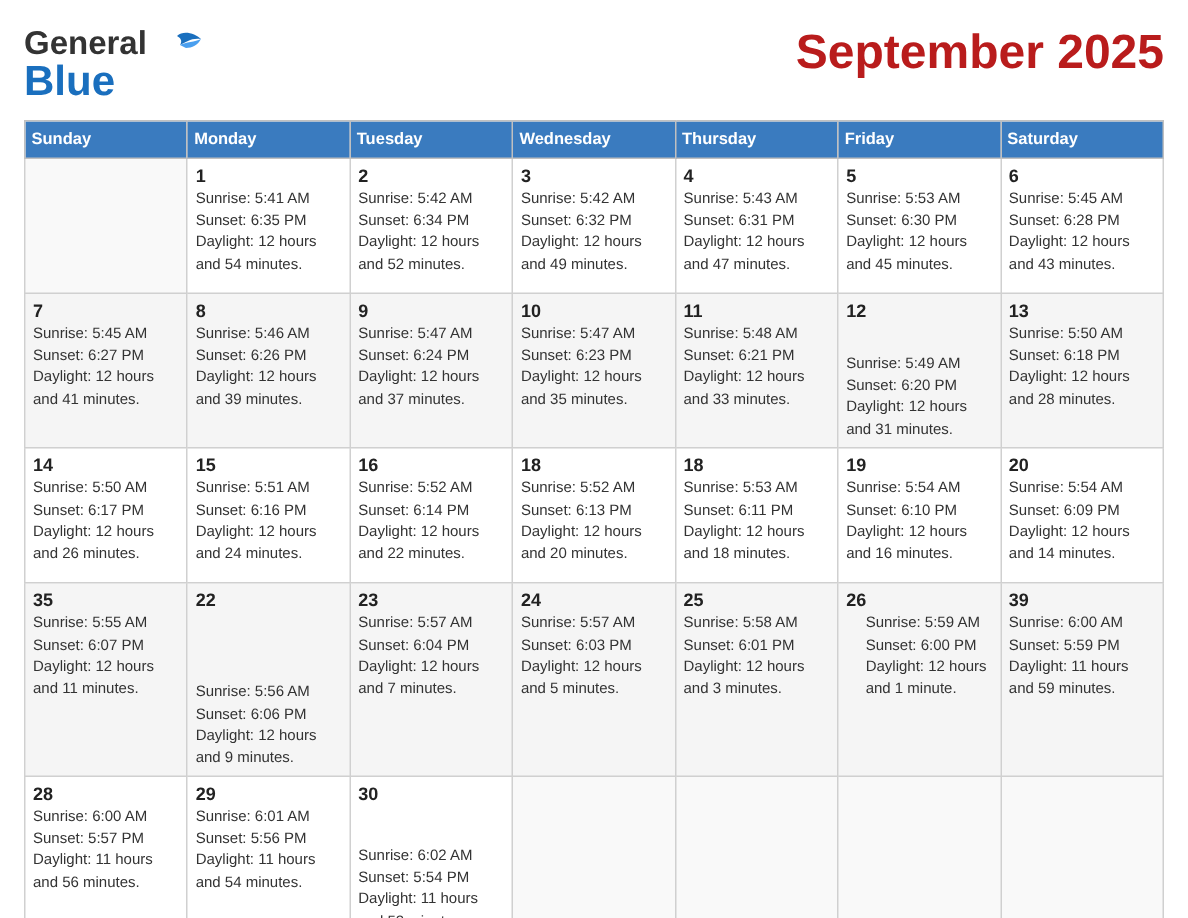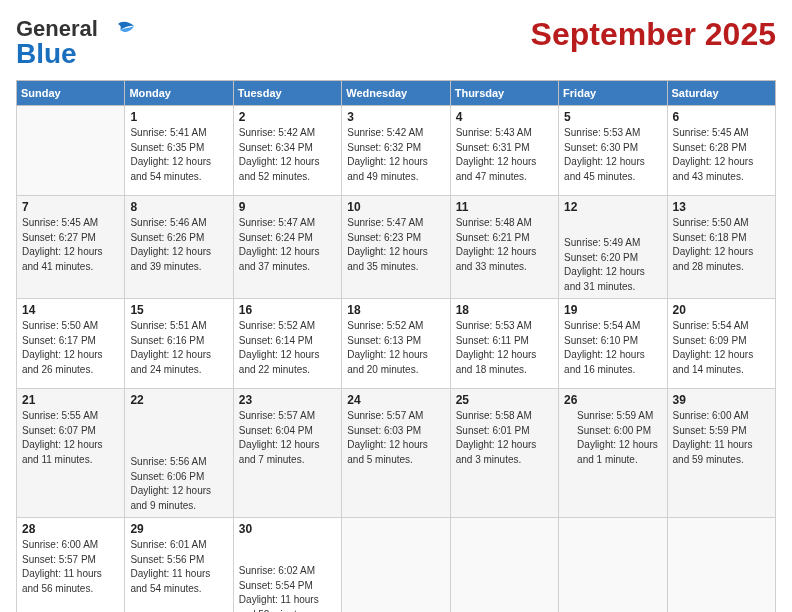--- a/index.html
+++ b/index.html
@@ -249,21 +249,21 @@
         <td>
           <div class="day-num">20</div>
           <div class="day-info" style="white-space: pre-line;">Sunrise: 5:54 AM
 Sunset: 6:09 PM
 Daylight: 12 hours
 and 14 minutes.</div>
         </td>
       </tr>
       <tr class="row-alt">
         <td>
-          <div class="day-num">21</div>
+          <div class="day-num">35</div>
           <div class="day-info" style="white-space: pre-line;">Sunrise: 5:55 AM
 Sunset: 6:07 PM
 Daylight: 12 hours
 and 11 minutes.</div>
         </td>
         <td>
           <div class="day-num">22</div>
           <div class="day-info" style="white-space: pre-line; margin-top: 48px;">Sunrise: 5:56 AM
 Sunset: 6:06 PM
 Daylight: 12 hours

